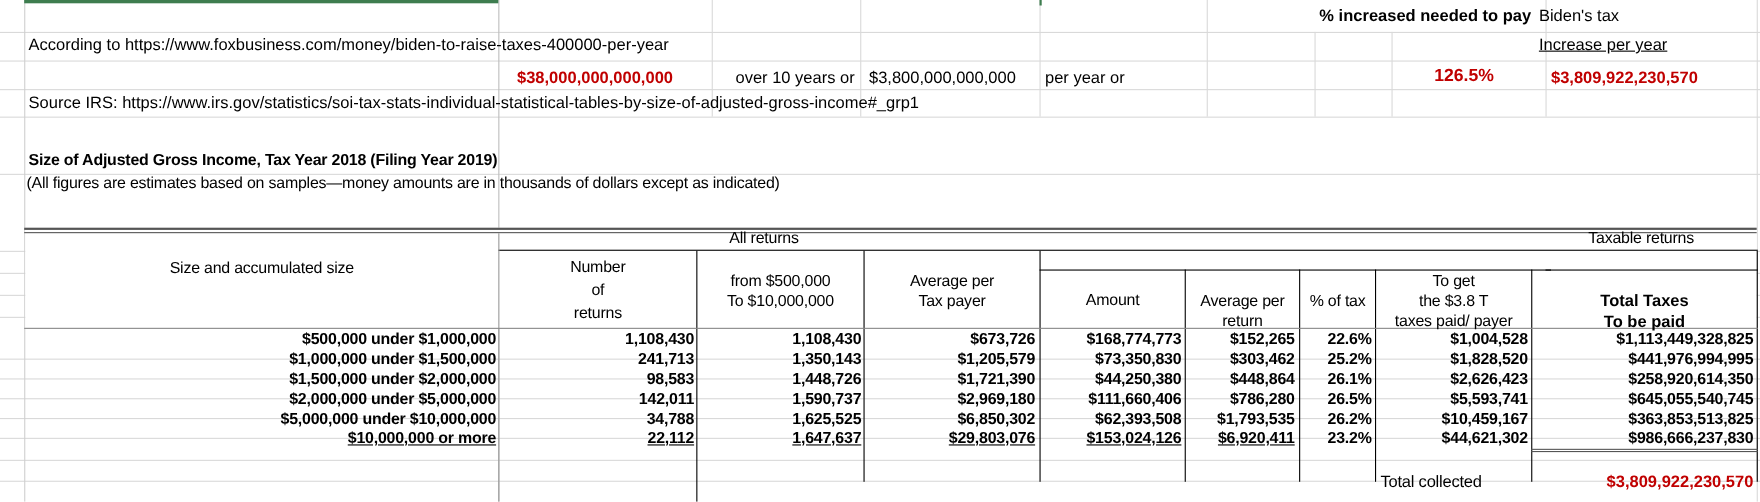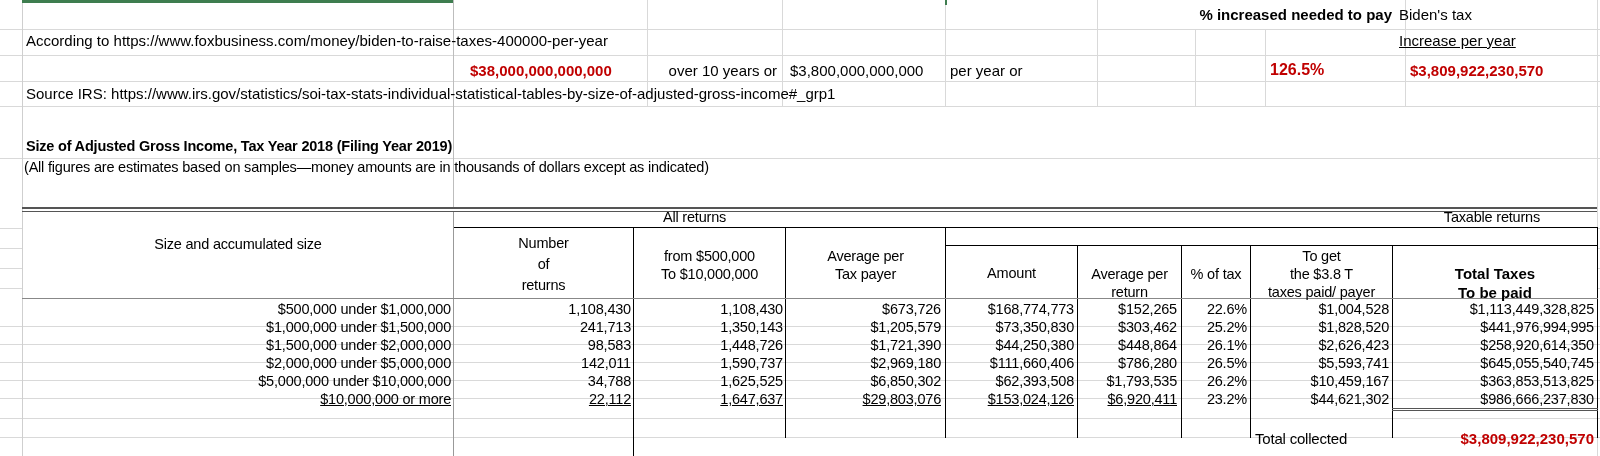--- a/index.html
+++ b/index.html
@@ -6,21 +6,21 @@
   body { width:1600px; height:456px; position:relative; overflow:hidden;
          font-family:"Liberation Sans", sans-serif; color:#000; font-size:15px; }
   .sheet { position:absolute; left:0; top:0; width:1600px; height:456px; }
   
   .hline { position:absolute; left:0; width:1600px; height:1px; background:#d9d9d9; }
   .vline { position:absolute; top:0; width:1px; background:#d9d9d9; }
   .t { position:absolute; white-space:nowrap; line-height:18px; }
   .b { font-weight:bold; }
   .red { color:#c00000; }
   .u { text-decoration:underline; }
-  .r { text-align:right; }
+  .r { text-align:right;font-weight:bold; }
   .c { text-align:center; }
   .narrow { font-family:"Liberation Sans", sans-serif; font-size:14.5px; letter-spacing:-0.2px; }
   .dk { position:absolute; background:#000; }
   .gr { position:absolute; background:#777; }
   .green-top { position:absolute; top:0; height:3px; background:#3e7d4f; }
 </style>
 </head>
 <body>
 
 <div class="sheet">
@@ -59,21 +59,21 @@
   <div class="t b" style="top:6px;left:1100px;width:292px;text-align:right">% increased needed to pay</div>
   <div class="t" style="top:6px;left:1399px">Biden's tax</div>
 
   <div class="t" style="top:32px;left:26px">According to https://www.foxbusiness.com/money/biden-to-raise-taxes-400000-per-year</div>
   <div class="t u" style="top:32px;left:1399px">Increase per year</div>
 
   <div class="t b red" style="top:62px;left:470px">$38,000,000,000,000</div>
   <div class="t" style="top:62px;left:655px;width:122px;text-align:right">over 10 years or</div>
   <div class="t" style="top:62px;left:790px">$3,800,000,000,000</div>
   <div class="t" style="top:62px;left:950px">per year or</div>
-  <div class="t b red" style="top:61px;left:1270px;width:122px;text-align:left;font-size:16px">126.5%</div>
+  <div class="t b red" style="top:61px;left:1270px;width:122px;text-align:center;font-size:16px">126.5%</div>
   <div class="t b red" style="top:62px;left:1410px">$3,809,922,230,570</div>
 
   <div class="t" style="top:85px;left:26px">Source IRS: https://www.irs.gov/statistics/soi-tax-stats-individual-statistical-tables-by-size-of-adjusted-gross-income#_grp1</div>
 
   <div class="t b narrow" style="top:137px;left:26px">Size of Adjusted Gross Income, Tax Year 2018 (Filing Year 2019)</div>
   <div class="t narrow" style="top:158px;left:24px">(All figures are estimates based on samples—money amounts are in thousands of dollars except as indicated)</div>
 
   <div style="position:absolute;left:23px;top:207px;width:1574px;height:92px;background:#fff"></div>
 
   <div class="dk" style="left:22px;top:207px;width:1575px;height:2px;background:#555"></div>

